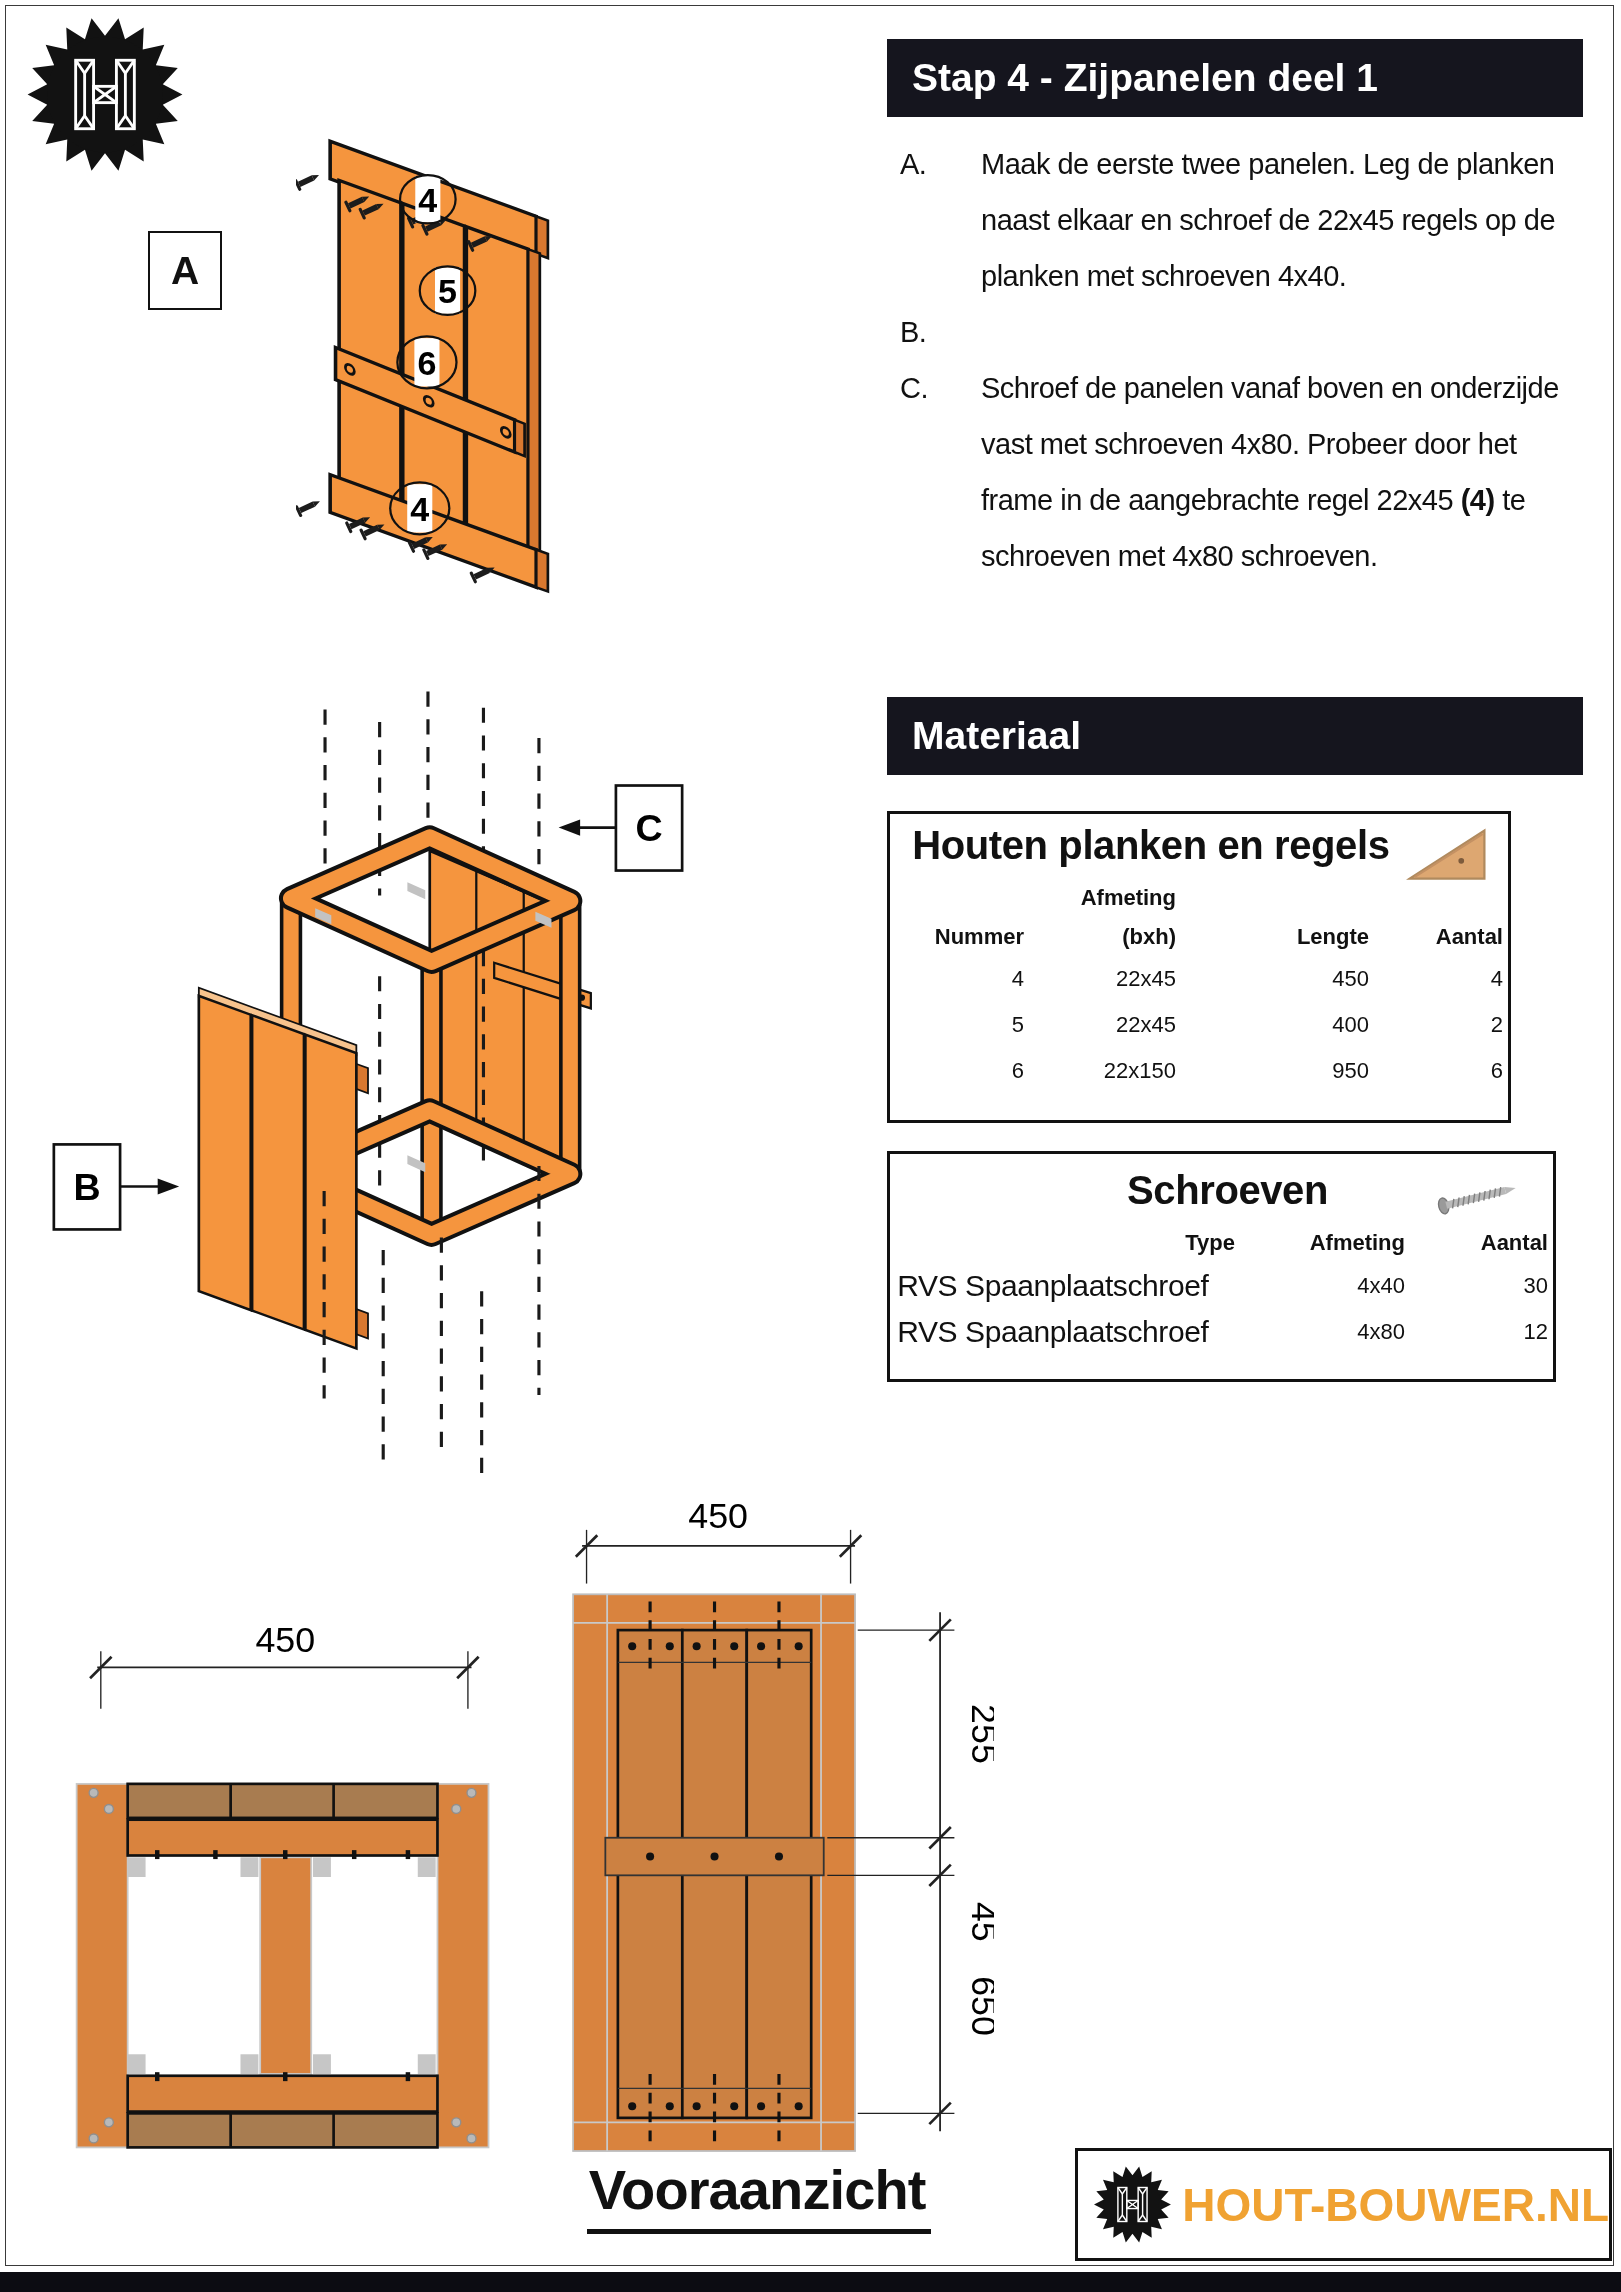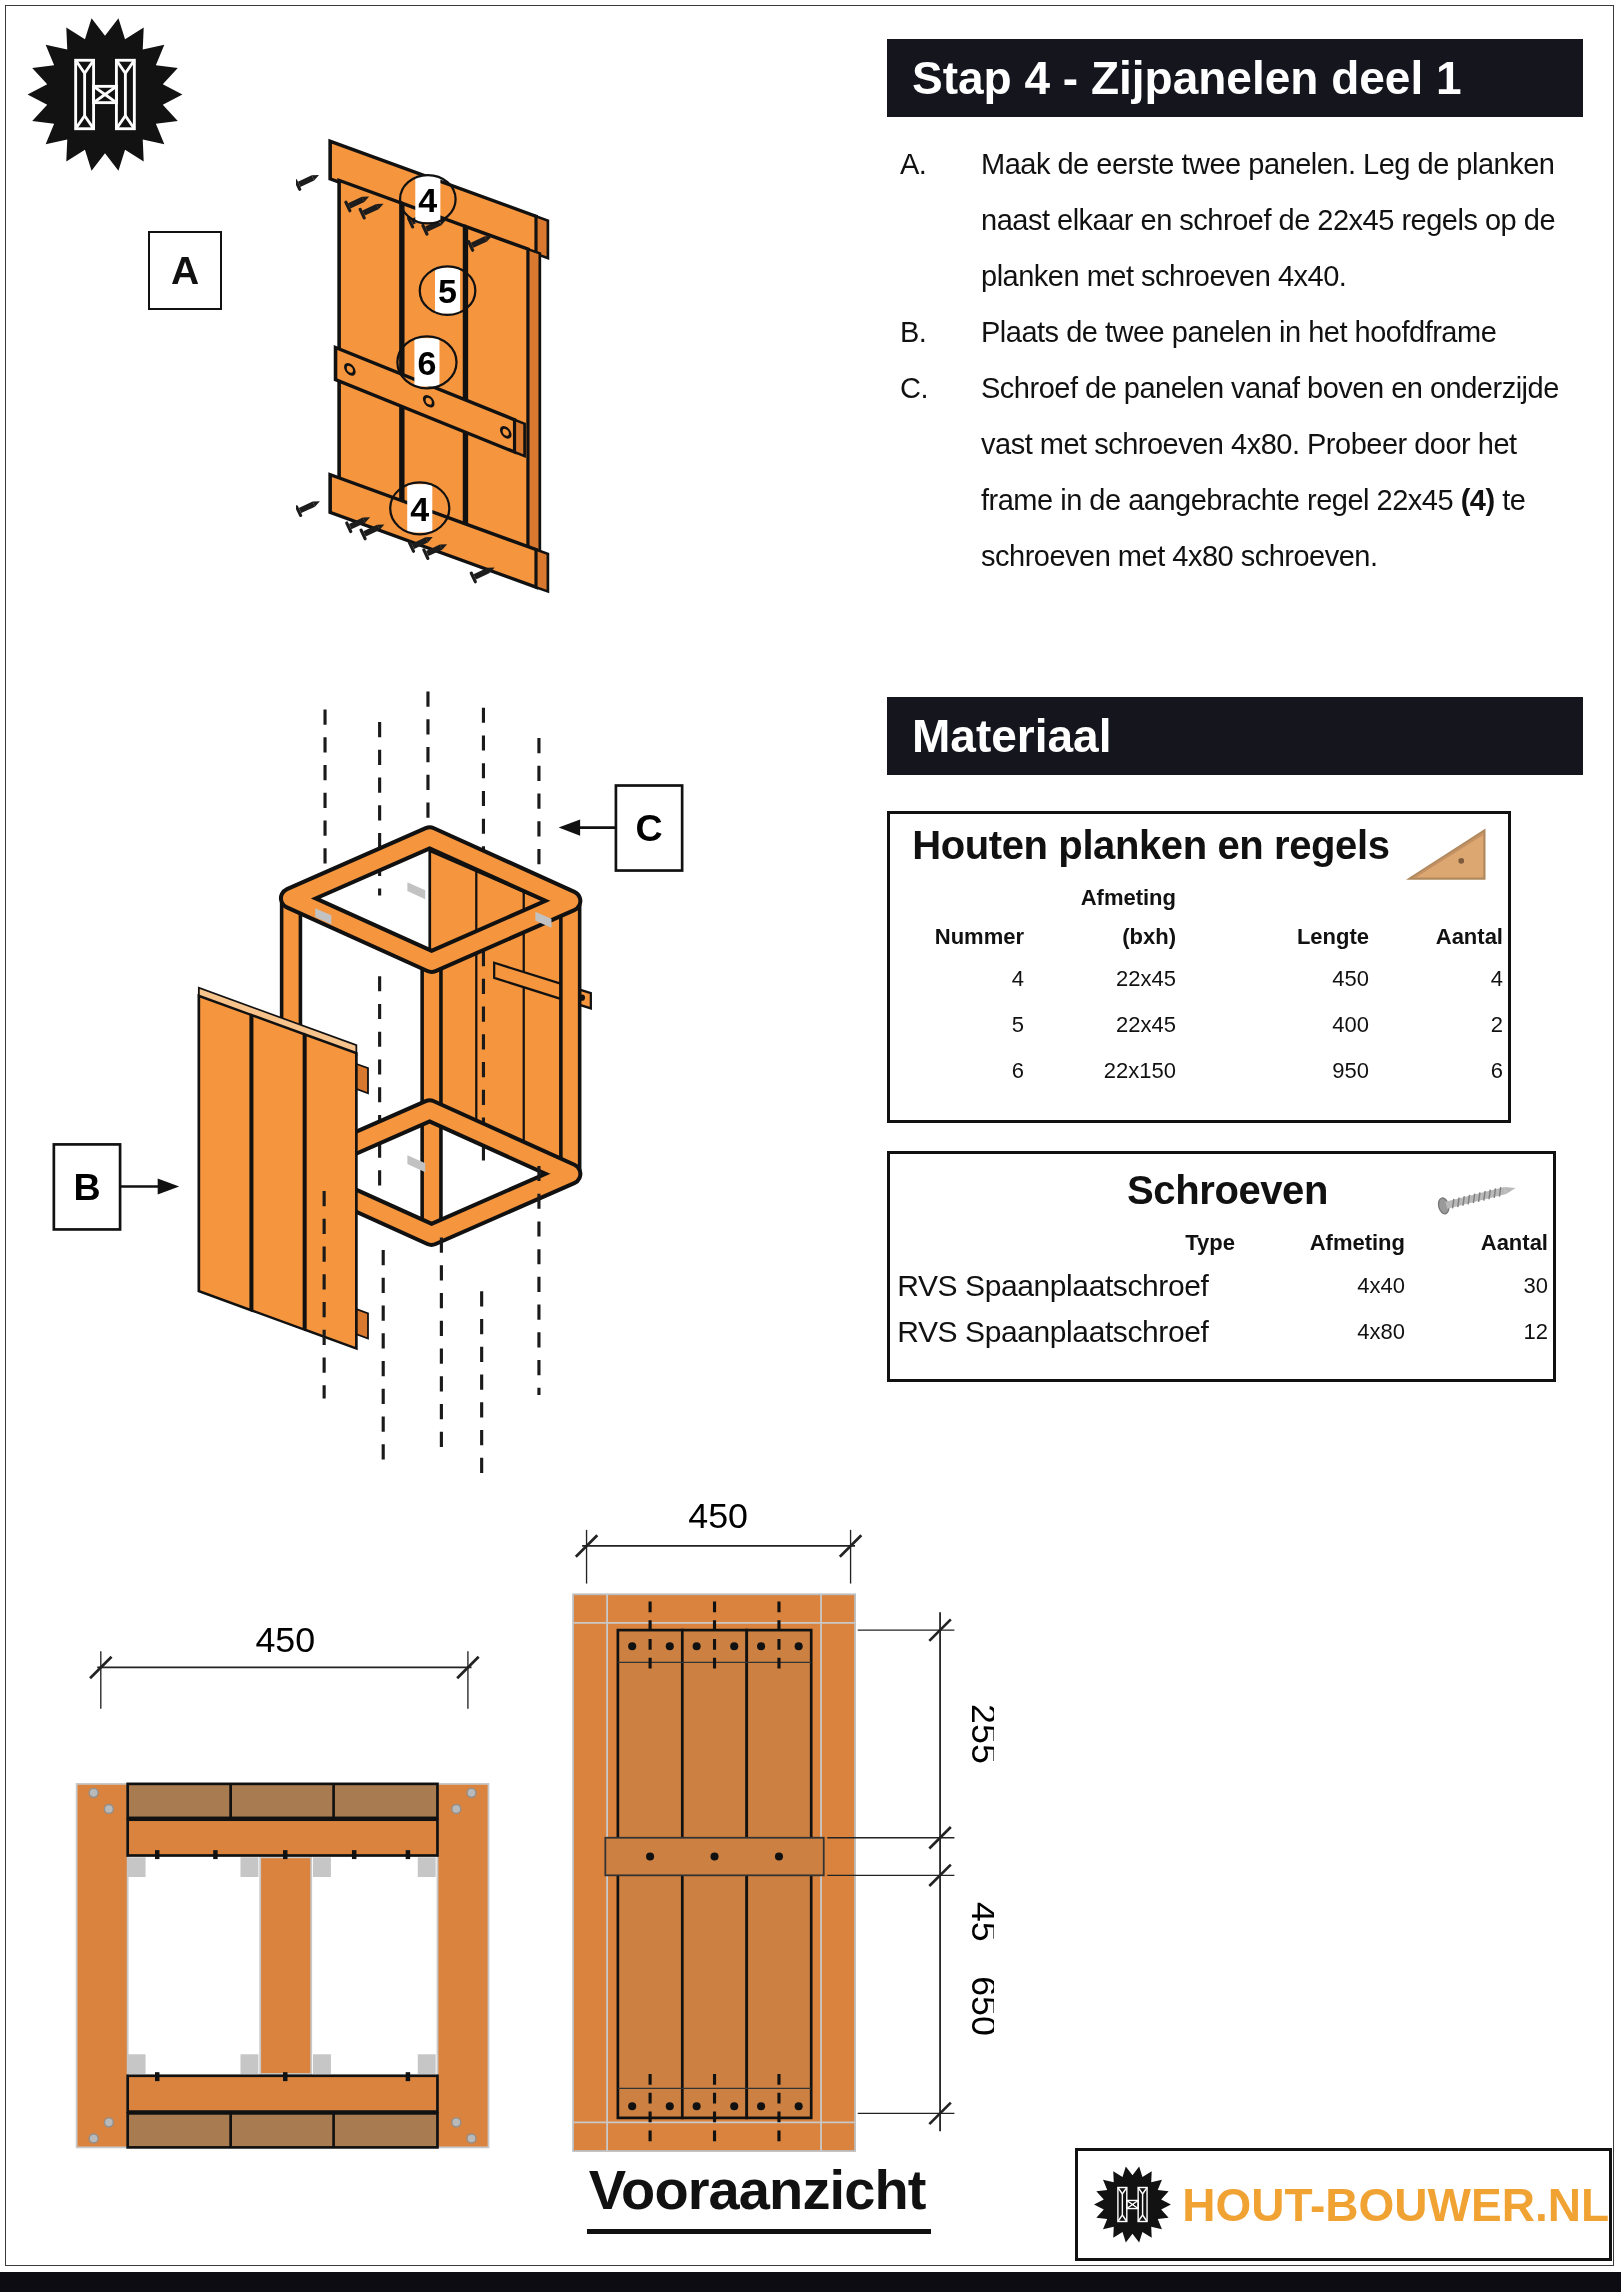--- a/index.html
+++ b/index.html
@@ -1,21 +1,21 @@
 <!DOCTYPE html>
 <html style="font-size:14.3px"><head>
 <meta charset="utf-8">
 <style>
   html,body{margin:0;padding:0;background:#888;}
   #page{position:relative;width:1621px;height:2293px;background:#ffffff;overflow:hidden;
         font-family:"Liberation Sans","DejaVu Sans",sans-serif;color:#111;}
   .page-frame{position:absolute;left:5.4px;top:5.4px;right:7.2px;bottom:27px;border:1.8px solid #3a3a3a;pointer-events:none;}
   .bottom-bar{position:absolute;left:0;right:0;bottom:0;height:21.5px;background:#0c0c12;}
 
-  .dark-bar{position:absolute;background:#15151e;color:#fff;font-weight:bold;font-size:46px;
+  .dark-bar{position:absolute;background:#15151e;color:#fff;font-weight:bold;font-size:39px;
             display:flex;align-items:center;padding-left:25px;box-sizing:border-box;}
   #step-title{left:887px;top:39px;width:696px;height:78px;}
   #materiaal-title{left:887px;top:697px;width:696px;height:78px;}
 
   #instructions{position:absolute;left:900px;top:136px;width:682px;font-size:29px;letter-spacing:-0.5px;line-height:56px;}
   .instr-item{display:grid;grid-template-columns:81px 1fr;}
   .instr-text{width:602px;}
 
   .mat-table{position:absolute;border:3.6px solid #111;box-sizing:border-box;background:#fff;}
   #wood-table{left:887px;top:811px;width:624px;height:312px;}
@@ -90,21 +90,20 @@
     <span>Stap 4 - Zijpanelen deel 1</span>
   </div>
 
   <div id="instructions">
     <div class="instr-item">
       <span>A.</span>
       <span class="instr-text">Maak de eerste twee panelen. Leg de planken naast elkaar en schroef de 22x45 regels op de planken met schroeven 4x40.</span>
     </div>
     <div class="instr-item">
       <span>B.</span>
-      <span class="instr-text">Plaats de twee panelen in het hoofdframe</span>
     </div>
     <div class="instr-item">
       <span>C.</span>
       <span class="instr-text"><span>Schroef de panelen vanaf boven en onderzijde vast met schroeven 4x80. Probeer door het frame in de aangebrachte regel 22x45 </span><b>(4)</b><span> te schroeven met 4x80 schroeven.</span></span>
     </div>
   </div>
 
   <div id="materiaal-title" class="dark-bar">
     <span>Materiaal</span>
   </div>

